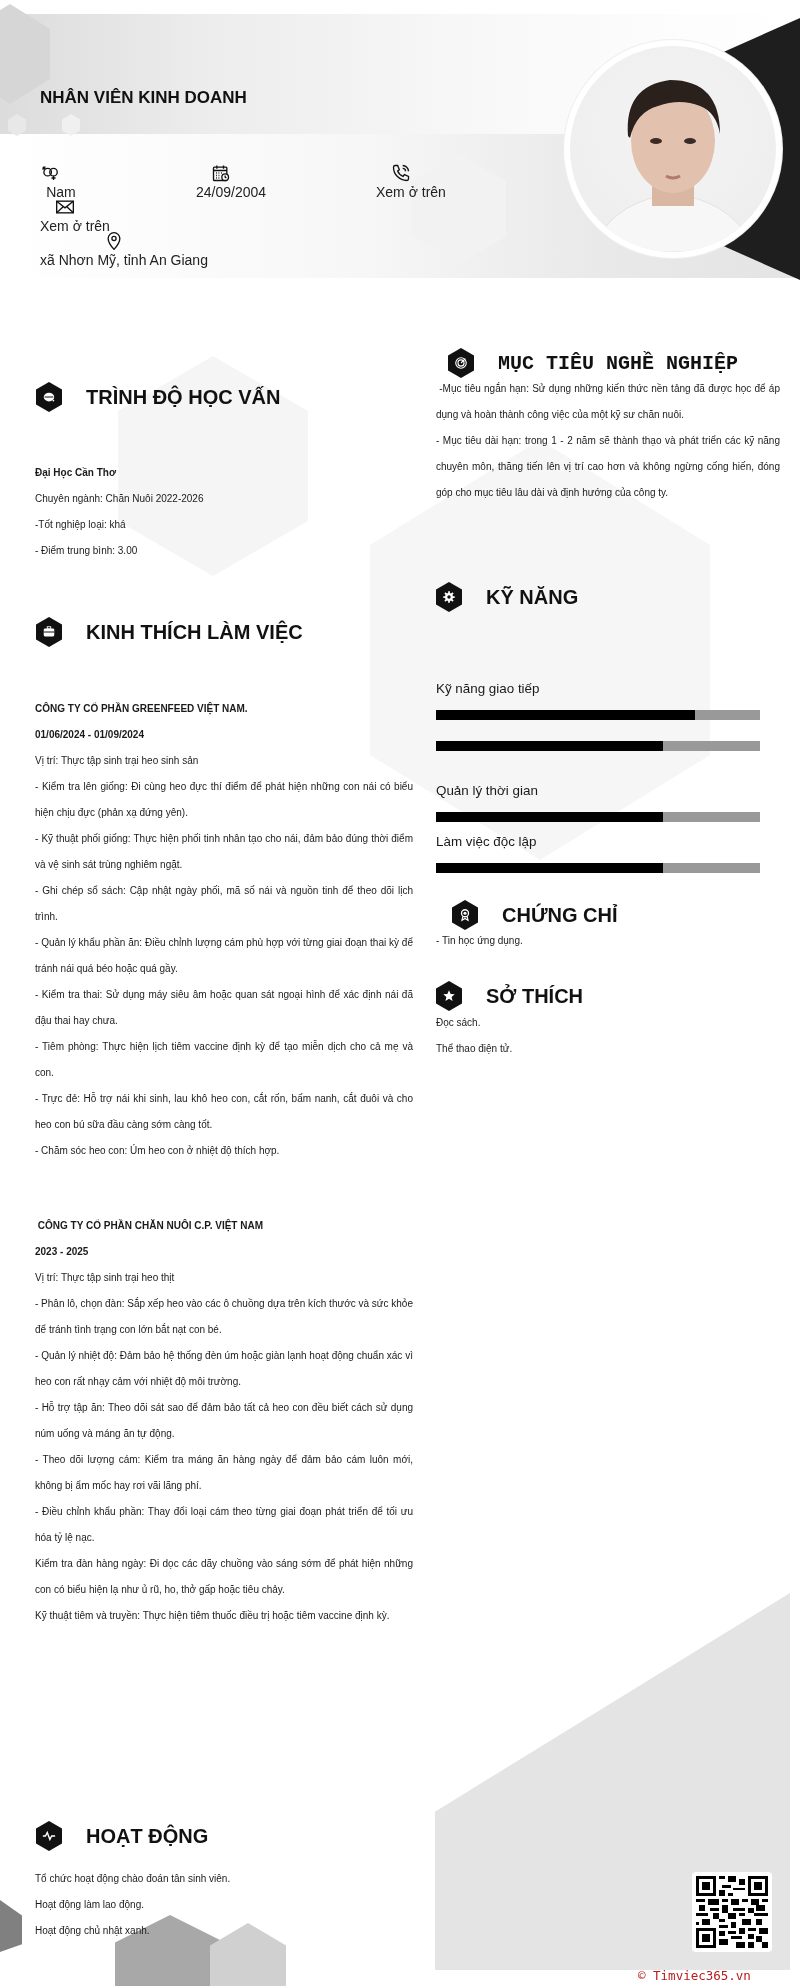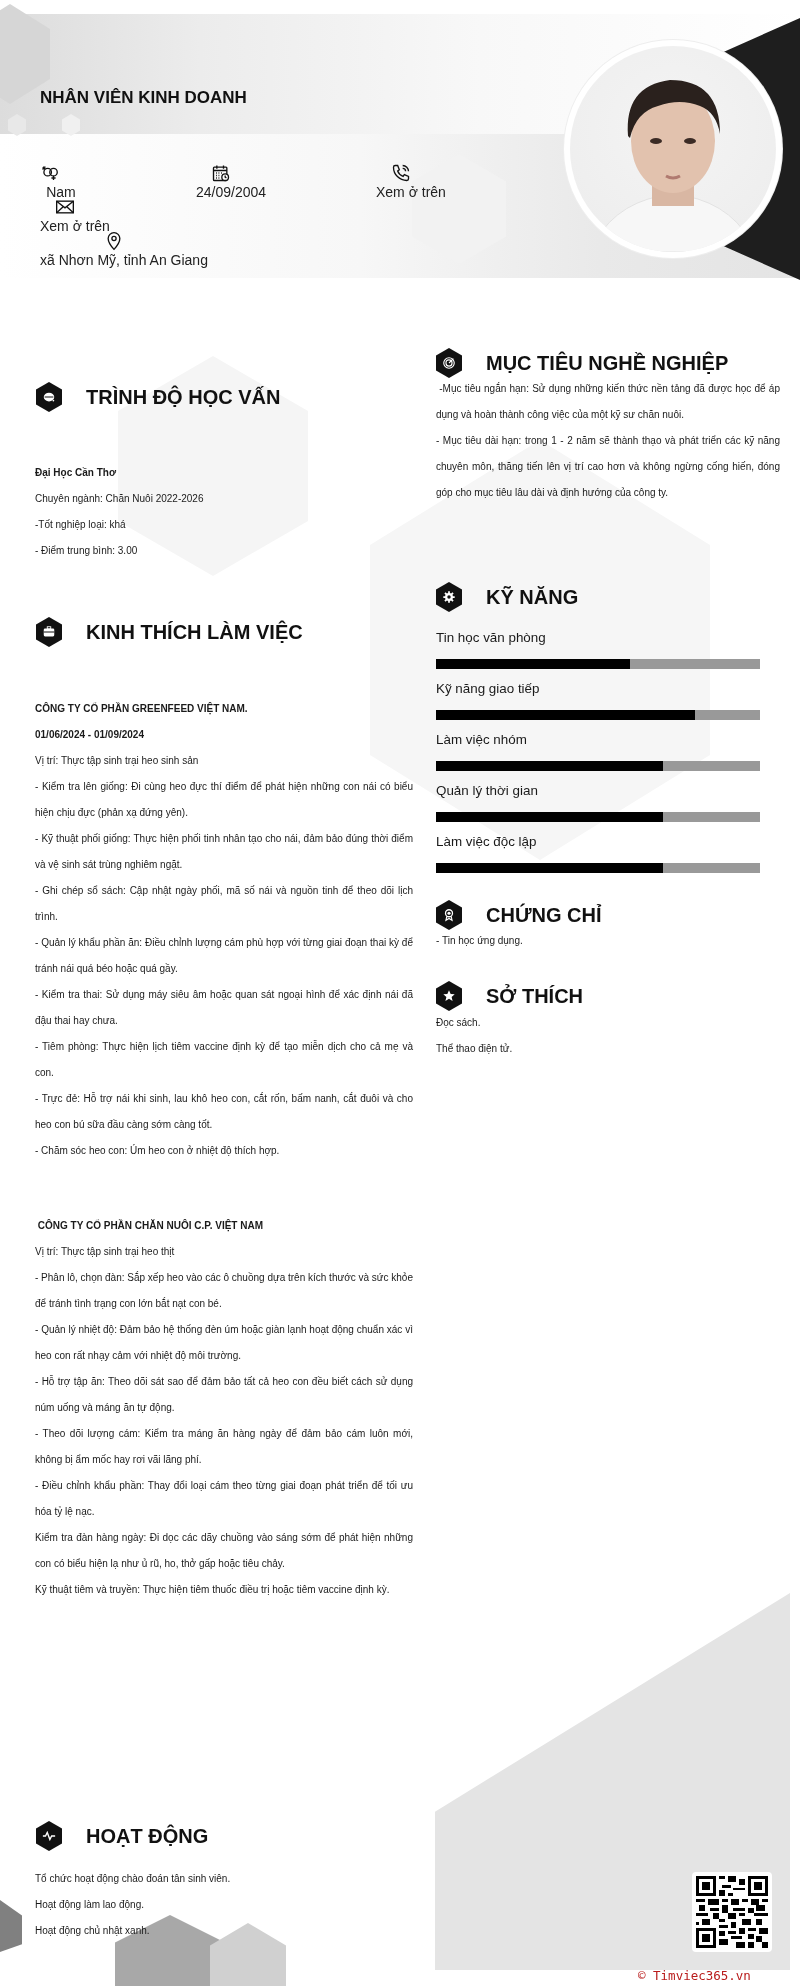--- a/index.html
+++ b/index.html
@@ -181,20 +181,21 @@
     <p>- Ghi chép sổ sách: Cập nhật ngày phối, mã số nái và nguồn tinh để theo dõi lịch trình.</p>
     <p>- Quản lý khẩu phần ăn: Điều chỉnh lượng cám phù hợp với từng giai đoạn thai kỳ để tránh nái quá béo hoặc quá gầy.</p>
     <p>- Kiểm tra thai: Sử dụng máy siêu âm hoặc quan sát ngoại hình để xác định nái đã đậu thai hay chưa.</p>
     <p>- Tiêm phòng: Thực hiện lịch tiêm vaccine định kỳ để tạo miễn dịch cho cả mẹ và con.</p>
     <p>- Trực đẻ: Hỗ trợ nái khi sinh, lau khô heo con, cắt rốn, bấm nanh, cắt đuôi và cho heo con bú sữa đầu càng sớm càng tốt.</p>
     <p>- Chăm sóc heo con: Úm heo con ở nhiệt độ thích hợp.</p>
   </div>
 
   <div class="text justify" style="left:35px; top:1213px; width:378px;">
     <p class="b" style="white-space:pre;"> CÔNG TY CỔ PHẦN CHĂN NUÔI C.P. VIỆT NAM</p>
+    <p class="b">2023 - 2025</p>
     <p>Vị trí: Thực tập sinh trại heo thịt</p>
     <p>- Phân lô, chọn đàn: Sắp xếp heo vào các ô chuồng dựa trên kích thước và sức khỏe để tránh tình trạng con lớn bắt nạt con bé.</p>
     <p>- Quản lý nhiệt độ: Đảm bảo hệ thống đèn úm hoặc giàn lạnh hoạt động chuẩn xác vì heo con rất nhạy cảm với nhiệt độ môi trường.</p>
     <p>- Hỗ trợ tập ăn: Theo dõi sát sao để đảm bảo tất cả heo con đều biết cách sử dụng núm uống và máng ăn tự động.</p>
     <p>- Theo dõi lượng cám: Kiểm tra máng ăn hàng ngày để đảm bảo cám luôn mới, không bị ẩm mốc hay rơi vãi lãng phí.</p>
     <p>- Điều chỉnh khẩu phần: Thay đổi loại cám theo từng giai đoạn phát triển để tối ưu hóa tỷ lệ nạc.</p>
     <p>Kiểm tra đàn hàng ngày: Đi dọc các dãy chuồng vào sáng sớm để phát hiện những con có biểu hiện lạ như ủ rũ, ho, thở gấp hoặc tiêu chảy.</p>
     <p>Kỹ thuật tiêm và truyền: Thực hiện tiêm thuốc điều trị hoặc tiêm vaccine định kỳ.</p>
   </div>
 
@@ -205,21 +206,21 @@
         </svg>
     </span>
     <span class="sec-title">HOẠT ĐỘNG</span>
   </div>
   <div class="text" style="left:35px; top:1866px; width:380px;">
     <p>Tổ chức hoạt động chào đoán tân sinh viên.</p>
     <p>Hoạt động làm lao động.</p>
     <p>Hoạt động chủ nhật xanh.</p>
   </div>
 
-  <div class="sec-head" style="left:436px; top:348px;">
+  <div class="sec-head" style="left:448px; top:348px;font-family:Liberation Mono, monospace;">
     <span class="sec-icon">
       <svg viewBox="0 0 16 16">
           <circle cx="8" cy="8" r="6" fill="none" stroke="#fff" stroke-width="1.3"></circle>
           <circle cx="8" cy="8" r="3.5" fill="none" stroke="#fff" stroke-width="1.3"></circle>
           <path d="M8 8l5-5" stroke="#fff" stroke-width="1.3"></path>
         </svg>
     </span>
     <span class="sec-title">MỤC TIÊU NGHỀ NGHIỆP</span>
   </div>
   <div class="text justify" style="left:436px; top:376px; width:344px;">
@@ -231,52 +232,45 @@
     <span class="sec-icon">
       <svg viewBox="0 0 16 16">
           <circle cx="8" cy="8" r="4.5" fill="#fff"></circle>
           <circle cx="8" cy="8" r="2" fill="#111"></circle>
           <path d="M8 1.5v3M8 11.5v3M1.5 8h3M11.5 8h3M3.4 3.4l2 2M10.6 10.6l2 2M3.4 12.6l2-2M10.6 5.4l2-2" stroke="#fff" stroke-width="2"></path>
         </svg>
     </span>
     <span class="sec-title">KỸ NĂNG</span>
   </div>
 
-  <div class="skill" style="top:628px;">
-    <div class="skill-label">Tin học văn phòng</div>
-    <div class="skill-bar">
-        <div class="skill-fill" style="width:60%;"></div>
-      </div>
-  </div>
   <div class="skill" style="top:679px;">
     <div class="skill-label">Kỹ năng giao tiếp</div>
     <div class="skill-bar">
         <div class="skill-fill" style="width:80%;"></div>
       </div>
   </div>
   <div class="skill" style="top:730px;">
-    <div class="skill-label">Làm việc nhóm</div>
     <div class="skill-bar">
         <div class="skill-fill" style="width:70%;"></div>
       </div>
   </div>
   <div class="skill" style="top:781px;">
     <div class="skill-label">Quản lý thời gian</div>
     <div class="skill-bar">
         <div class="skill-fill" style="width:70%;"></div>
       </div>
   </div>
   <div class="skill" style="top:832px;">
     <div class="skill-label">Làm việc độc lập</div>
     <div class="skill-bar">
         <div class="skill-fill" style="width:70%;"></div>
       </div>
   </div>
 
-  <div class="sec-head" style="left:436px; top:900px;">
+  <div class="sec-head" style="left:452px; top:900px;">
     <span class="sec-icon">
       <svg viewBox="0 0 16 16">
           <circle cx="8" cy="6" r="4" fill="none" stroke="#fff" stroke-width="1.5"></circle>
           <circle cx="8" cy="6" r="1.8" fill="#fff"></circle>
           <path d="M5.5 9.5L4.5 14l3.5-2 3.5 2-1-4.5" fill="none" stroke="#fff" stroke-width="1.3"></path>
         </svg>
     </span>
     <span class="sec-title">CHỨNG CHỈ</span>
   </div>
   <div class="text" style="left:436px; top:928px; width:344px;">

